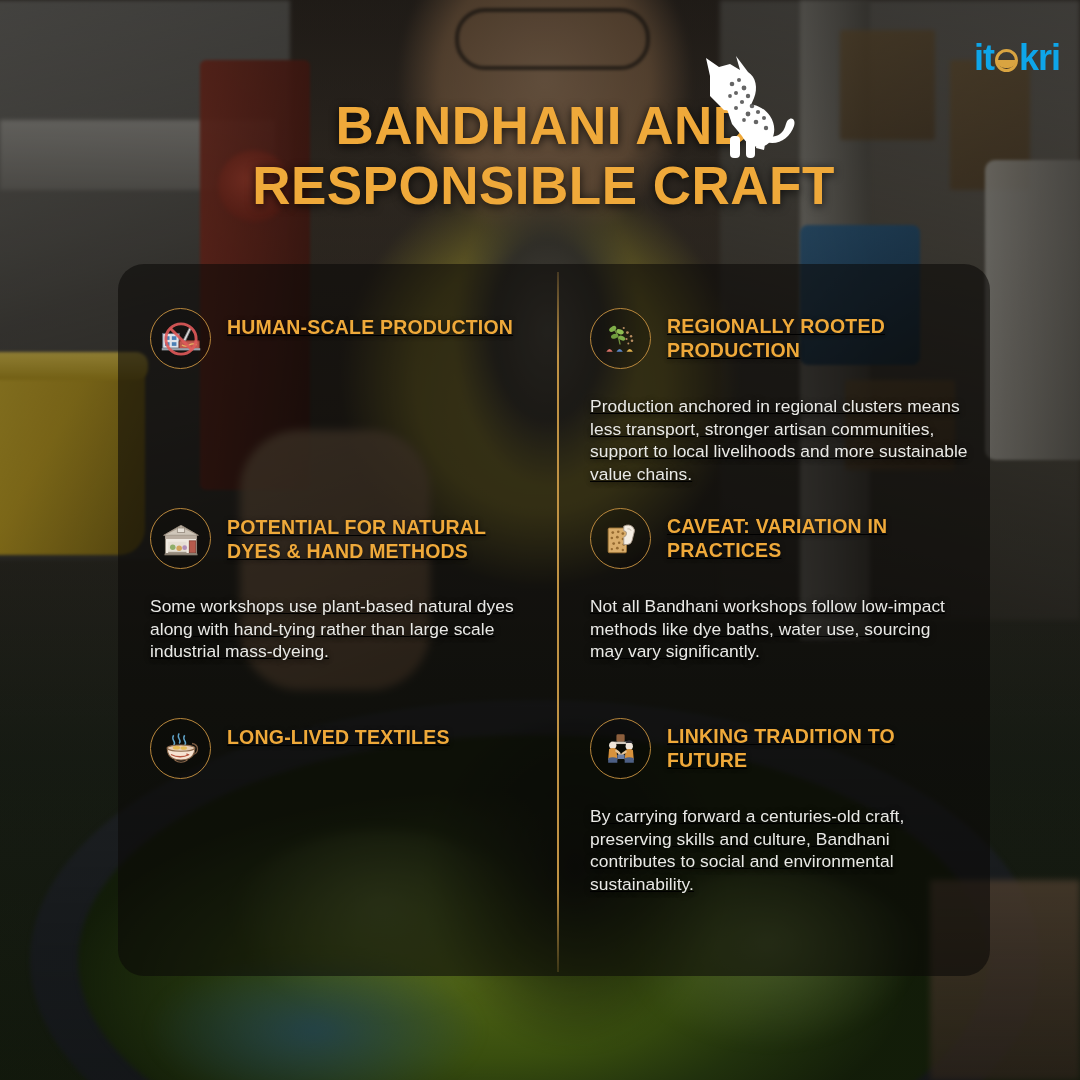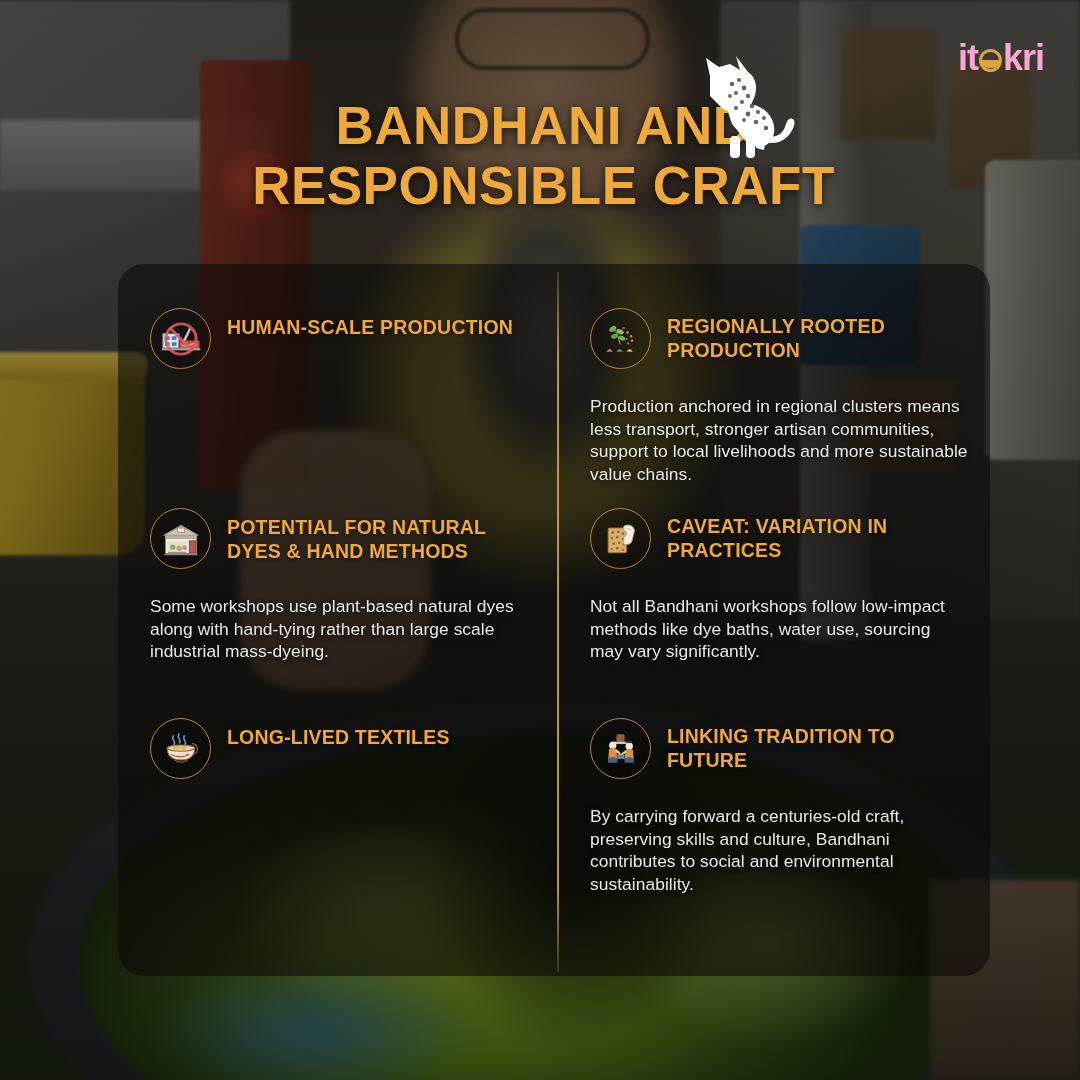--- a/index.html
+++ b/index.html
@@ -145,23 +145,23 @@
 
   
   .bg-scrim{
     position:absolute; inset:0;
     background:
       linear-gradient(180deg,rgba(8,7,6,.55) 0%,rgba(8,7,6,.45) 22%,rgba(8,7,6,.35) 55%,rgba(8,7,6,.30) 100%);
   }
 
   
   .logo{
-    position:absolute; right:36px; top:40px;
+    position:absolute; right:20px; top:40px;
     font-size:36px; font-weight:700; letter-spacing:-1px;
-    color:#f9a8d4; line-height:1; z-index:7;
+    color:#0ea5e9; line-height:1; z-index:7;
   }
   .logo .dot-o{
     display:inline-block; position:relative; width:23px; height:23px;
     border:3.5px solid #d9a441; border-radius:50%;
     vertical-align:-2px; margin:0 1px;
   }
   .logo .dot-o::after{
     content:""; position:absolute; left:-1px; right:-1px; bottom:1px; height:8px;
     background:#d9a441; border-radius:0 0 10px 10px;
   }
@@ -190,21 +190,21 @@
     z-index:4;
   }
 
   .grid{
     position:absolute; left:118px; top:264px; width:872px; height:712px;
     display:grid;
     grid-template-columns:439px 433px;
     grid-template-rows:200px 210px 302px;
     z-index:5;
   }
-  .card{ position:relative; padding:42px 22px 0 32px; }
+  .card{ position:relative; padding:42px 22px 0 32px;text-decoration:underline; }
   .card.right{ padding-left:33px; }
 
   .card-head{ display:flex; align-items:flex-start; gap:16px; }
 
   .icon-circle{
     flex:0 0 auto; width:61px; height:61px; border-radius:50%;
     border:1.6px solid #b9873c;
     display:flex; align-items:center; justify-content:center;
     overflow:hidden;
     background:rgba(0,0,0,.18);

